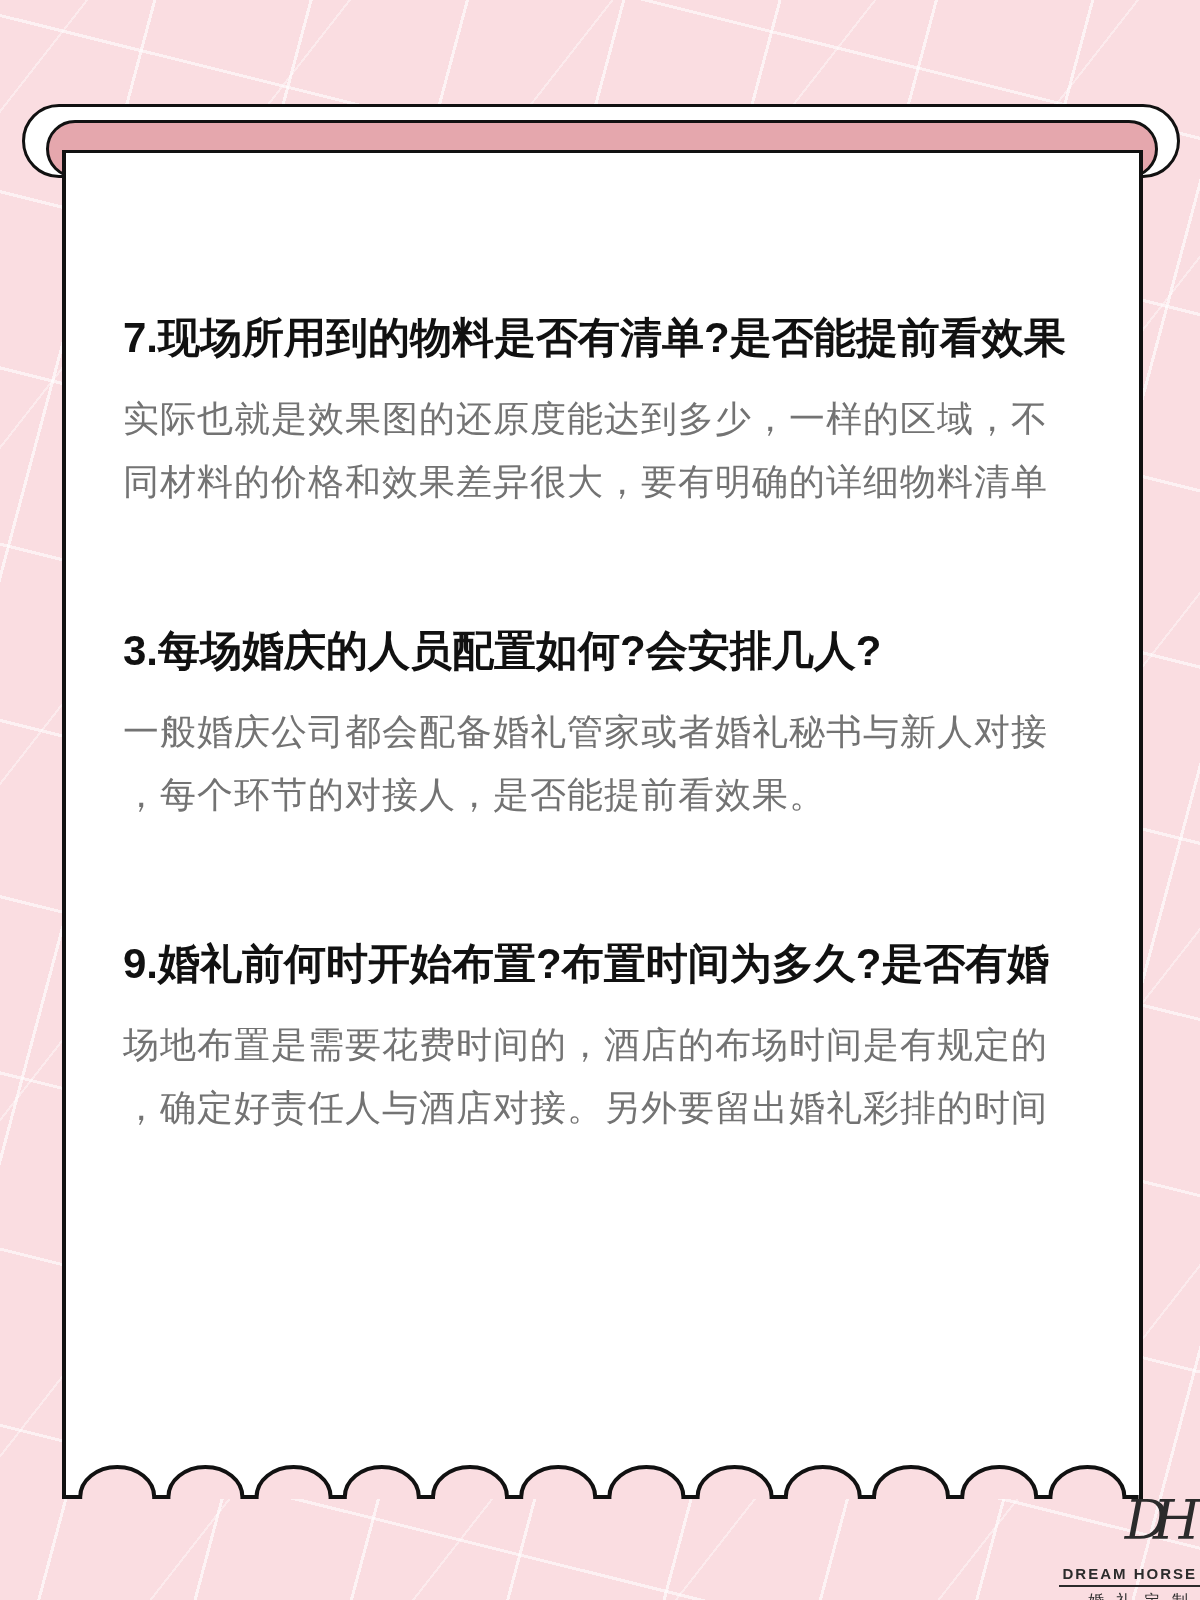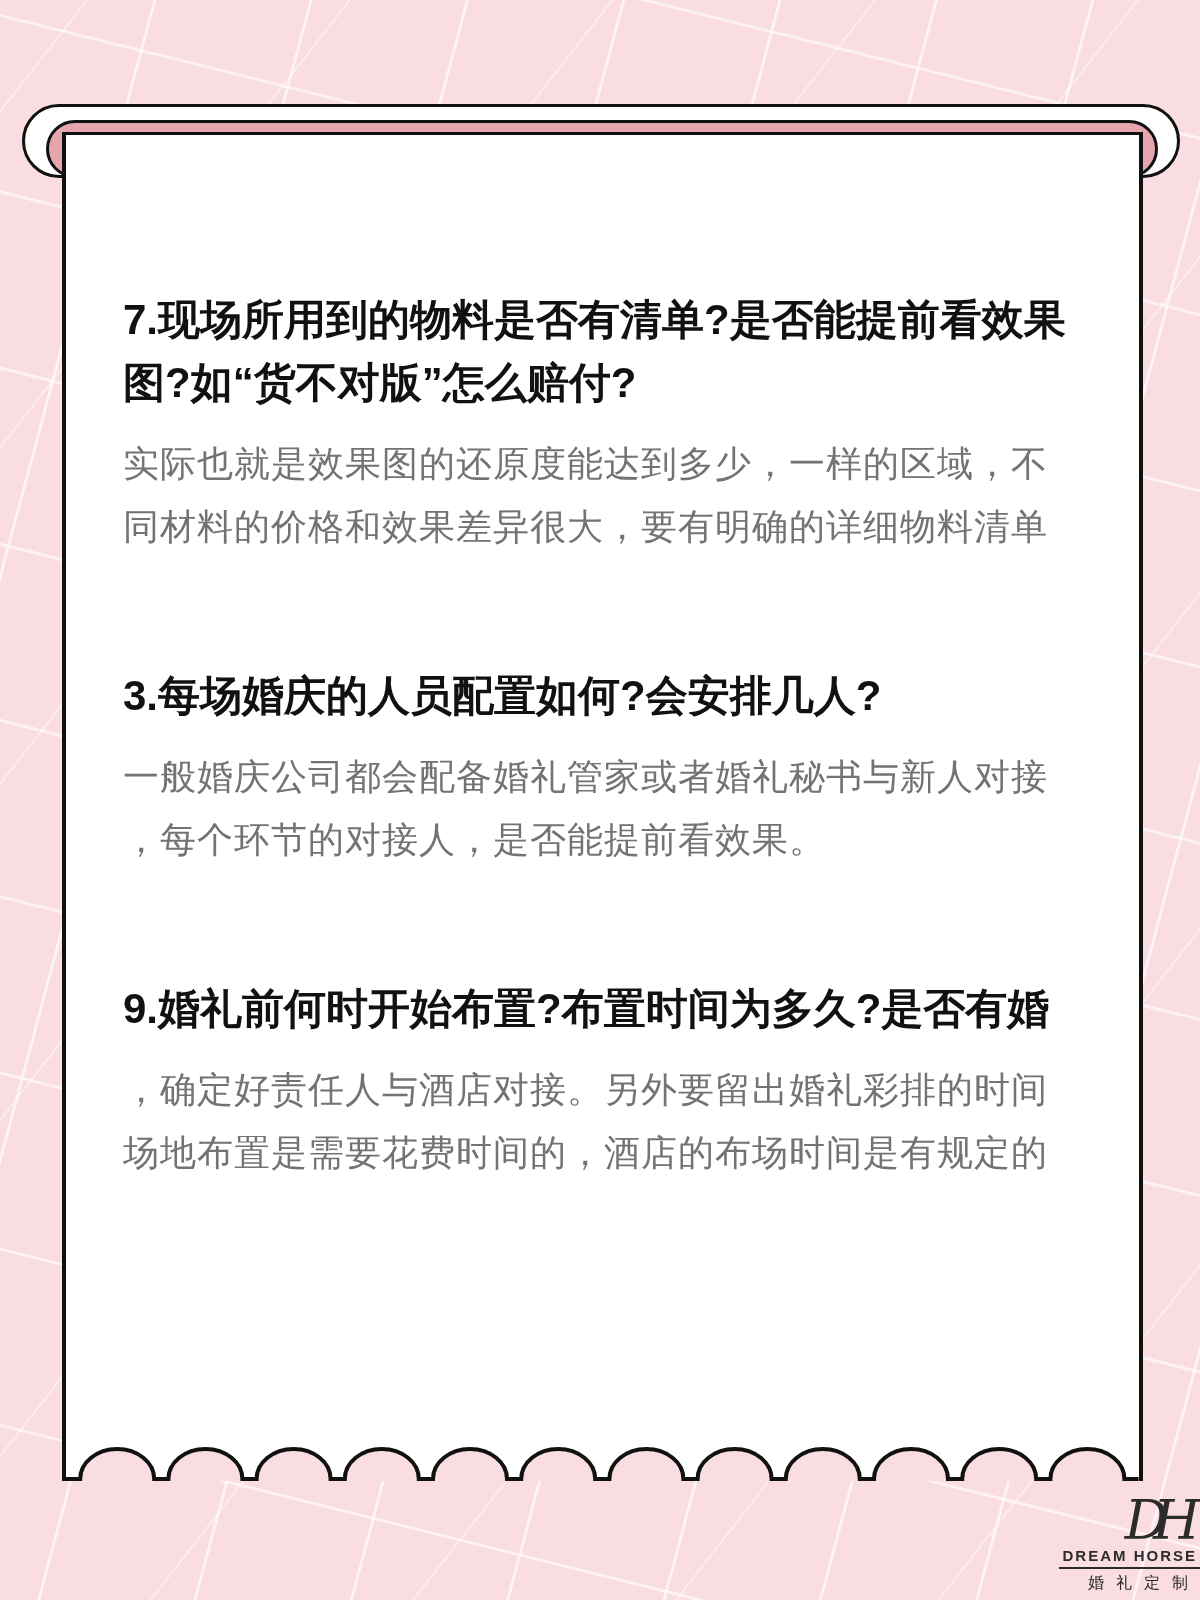--- a/index.html
+++ b/index.html
@@ -19,21 +19,21 @@
   .scroll-rod{
     position:absolute;left:22px;top:104px;width:1158px;height:74px;
     background:#ffffff;border:3px solid #111;border-radius:40px;box-sizing:border-box;
   }
   .scroll-roll{
     position:absolute;left:46px;top:120px;width:1112px;height:58px;
     background:#e5a7ad;border:3px solid #111;border-radius:30px;box-sizing:border-box;
   }
   
   .paper{
-    position:absolute;left:62px;top:132px;width:1081px;height:1349px;
+    position:absolute;left:62px;top:150px;width:1081px;height:1349px;
     background:#ffffff;box-sizing:border-box;
     border-left:4px solid #111;border-right:4px solid #111;border-top:3px solid #111;
     overflow:hidden;
   }
   .qa-list{padding:153px 50px 0 57px;}
   .qa{margin-bottom:106px;}
   .question{margin-bottom:18px;}
   .question .line{
     font-size:42px;font-weight:bold;color:#111;line-height:63px;white-space:nowrap;
   }
@@ -42,62 +42,61 @@
   }
   .scallop{position:absolute;left:0;bottom:0;width:1073px;height:40px;display:block;}
   
   .logo{position:absolute;left:0;top:1496px;width:1200px;text-align:right;color:#2b2b2b;}
   .monogram{
     font-family:"DejaVu Serif", serif;font-style:italic;font-weight:normal;
     font-size:54px;line-height:50px;letter-spacing:-0.28em;padding-right:0.28em;
   }
   .brand{
     display:inline-block;font-size:15px;font-weight:bold;letter-spacing:2px;
-    border-bottom:2px solid #2b2b2b;padding:0 3px 3px;margin-top:1px;white-space:nowrap;
+    border-bottom:2px solid #2b2b2b;padding:0 3px 3px;margin-top:19px;white-space:nowrap;
   }
   .brand-cn{
     font-size:16px;font-weight:normal;letter-spacing:12px;padding-left:12px;margin-top:4px;white-space:nowrap;
   }
 </style>
 </head>
 <body>
 
 <div class="page">
 
   <div class="scroll-rod"></div>
   <div class="scroll-roll"></div>
 
   <div class="paper">
     <div class="qa-list" id="qa-list">
         <section class="qa">
           <div class="question">
             <div class="line">7.现场所用到的物料是否有清单?是否能提前看效果</div>
-            <div class="line">图?如“货不对版”怎么赔付?</div>
           </div>
           <div class="answer">
             <div class="line">实际也就是效果图的还原度能达到多少，一样的区域，不</div>
             <div class="line">同材料的价格和效果差异很大，要有明确的详细物料清单</div>
           </div>
         </section>
         <section class="qa">
           <div class="question">
             <div class="line">3.每场婚庆的人员配置如何?会安排几人?</div>
           </div>
           <div class="answer">
             <div class="line">一般婚庆公司都会配备婚礼管家或者婚礼秘书与新人对接</div>
             <div class="line">，每个环节的对接人，是否能提前看效果。</div>
           </div>
         </section>
         <section class="qa">
           <div class="question">
             <div class="line">9.婚礼前何时开始布置?布置时间为多久?是否有婚</div>
           </div>
           <div class="answer">
+            <div class="line">场地布置是需要花费时间的，酒店的布场时间是有规定的</div>
             <div class="line">，确定好责任人与酒店对接。另外要留出婚礼彩排的时间</div>
-            <div class="line">场地布置是需要花费时间的，酒店的布场时间是有规定的</div>
           </div>
         </section>
       </div>
     <svg class="scallop" viewBox="0 0 1073 40" preserveAspectRatio="none" aria-hidden="true">
       <path id="scallop-fill" fill="#fadde1" stroke="none" d="M0,38 h14.2 a37,30 0 0 1 74,0 h14.2 a37,30 0 0 1 74,0 h14.2 a37,30 0 0 1 74,0 h14.2 a37,30 0 0 1 74,0 h14.2 a37,30 0 0 1 74,0 h14.2 a37,30 0 0 1 74,0 h14.2 a37,30 0 0 1 74,0 h14.2 a37,30 0 0 1 74,0 h14.2 a37,30 0 0 1 74,0 h14.2 a37,30 0 0 1 74,0 h14.2 a37,30 0 0 1 74,0 h14.2 a37,30 0 0 1 74,0 h14.2 L1073,40 L0,40 Z"></path>
       <path id="scallop-stroke" fill="none" stroke="#111" stroke-width="4" d="M0,38 h14.2 a37,30 0 0 1 74,0 h14.2 a37,30 0 0 1 74,0 h14.2 a37,30 0 0 1 74,0 h14.2 a37,30 0 0 1 74,0 h14.2 a37,30 0 0 1 74,0 h14.2 a37,30 0 0 1 74,0 h14.2 a37,30 0 0 1 74,0 h14.2 a37,30 0 0 1 74,0 h14.2 a37,30 0 0 1 74,0 h14.2 a37,30 0 0 1 74,0 h14.2 a37,30 0 0 1 74,0 h14.2 a37,30 0 0 1 74,0 h14.2"></path>
     </svg>
   </div>
 
   <div class="logo">

